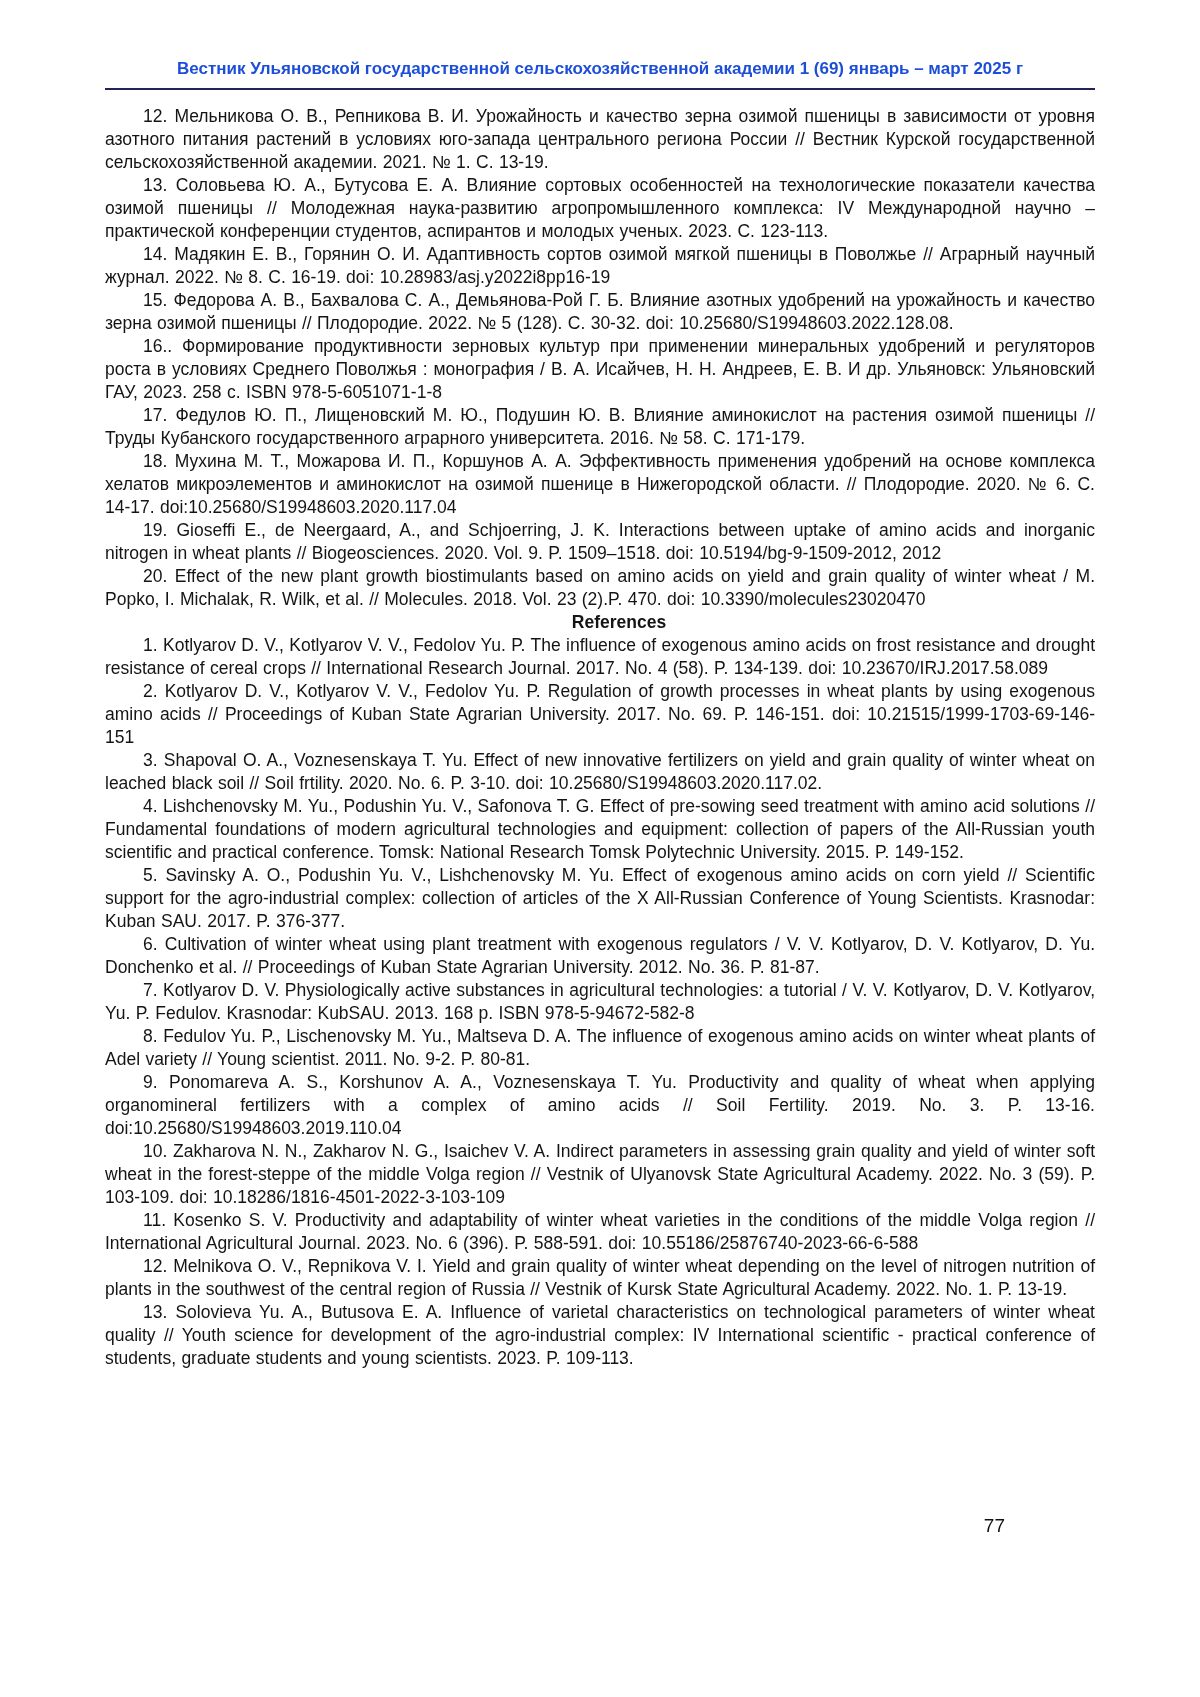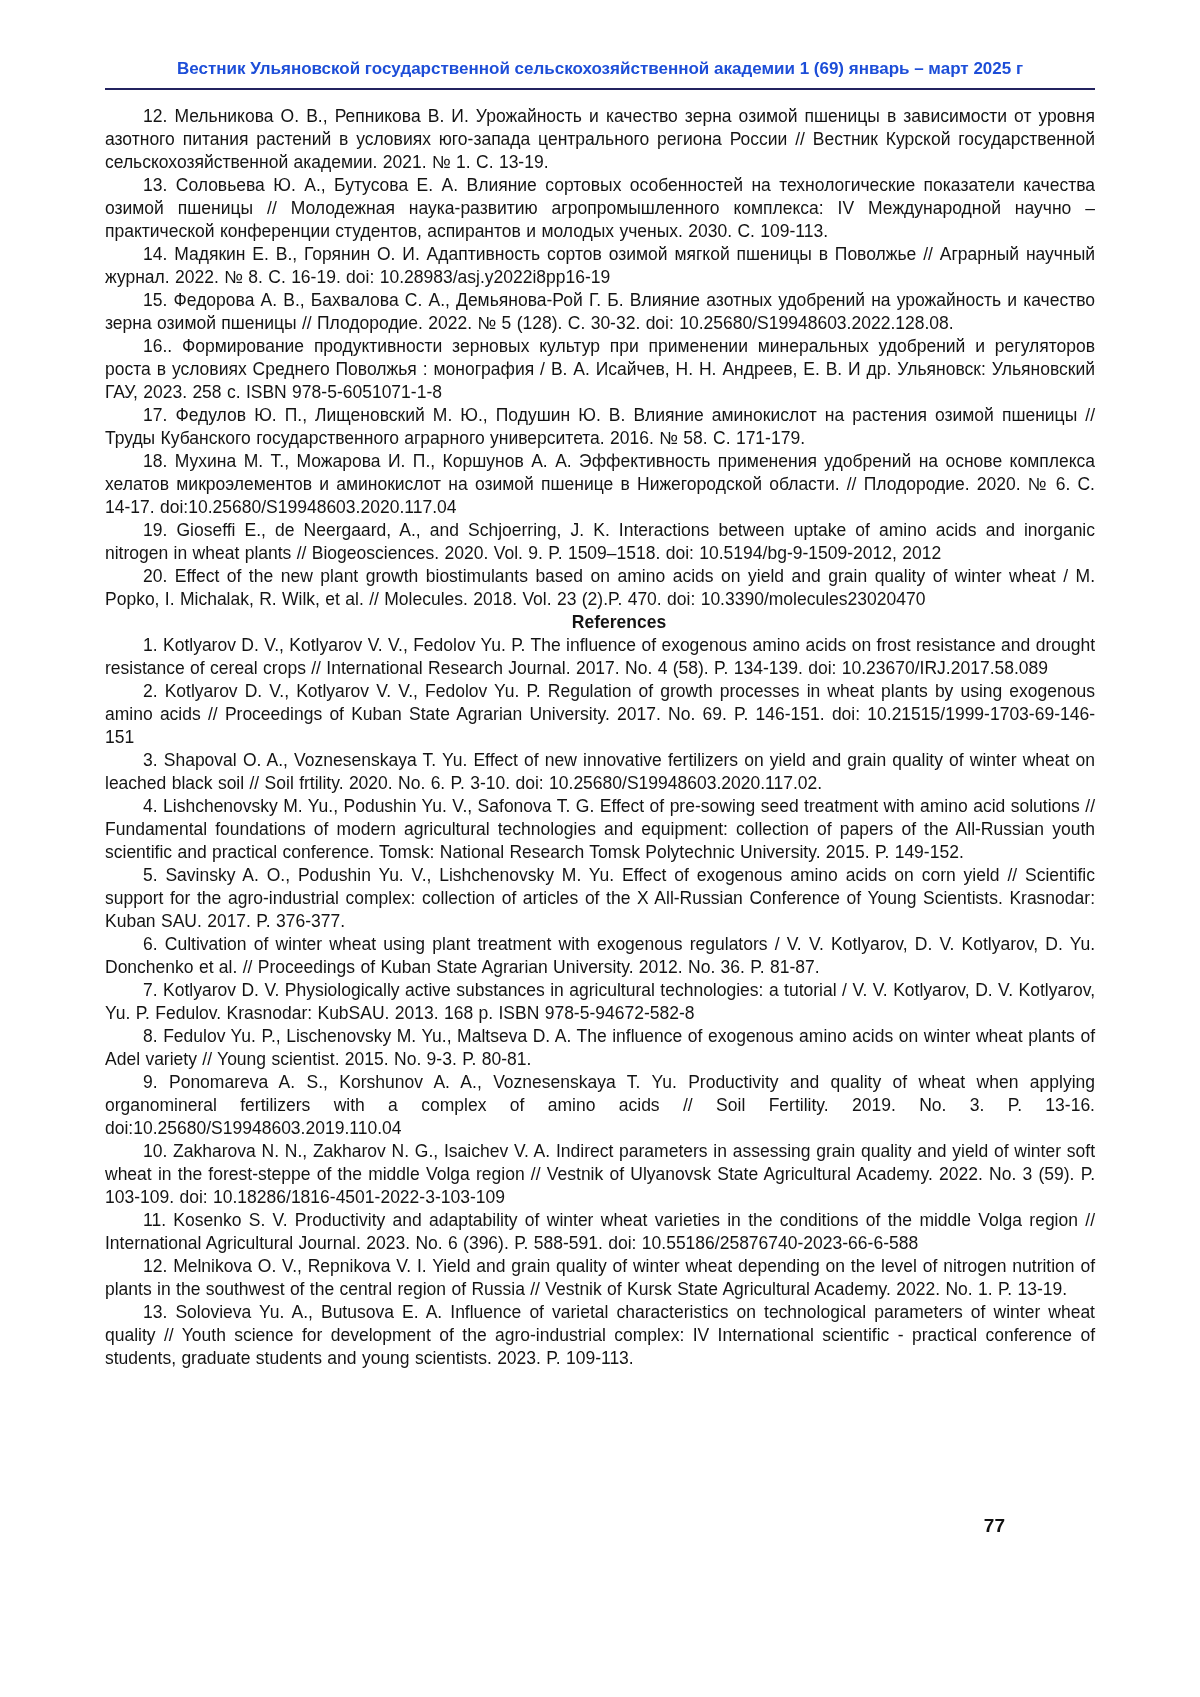--- a/index.html
+++ b/index.html
@@ -41,53 +41,53 @@
     word-spacing: 0.5px;
   }
   .content p.heading {
     font-weight: bold;
     text-align: center;
   }
   .page-number {
     position: absolute;
     right: 195px;
     bottom: 160px;
-    font-weight: bold;
+    font-weight: normal;
     font-size: 19px;
     color: #111111;
   }
 </style>
 </head>
 <body>
 
 <div class="page">
 
   <div class="header">Вестник Ульяновской государственной сельскохозяйственной академии 1 (69) январь – март 2025 г</div>
 
   <div class="header-rule" style="background: rgb(35, 35, 95);"></div>
 
   <div class="content">
       <p class="">12. Мельникова О. В., Репникова В. И. Урожайность и качество зерна озимой пшеницы в зависимости от уровня азотного питания растений в условиях юго-запада центрального региона России // Вестник Курской государственной сельскохозяйственной академии. 2021. № 1. С. 13-19.</p>
-      <p class="">13. Соловьева Ю. А., Бутусова Е. А. Влияние сортовых особенностей на технологические показатели качества озимой пшеницы // Молодежная наука-развитию агропромышленного комплекса: IV Международной научно – практической конференции студентов, аспирантов и молодых ученых. 2030. С. 109-113.</p>
+      <p class="">13. Соловьева Ю. А., Бутусова Е. А. Влияние сортовых особенностей на технологические показатели качества озимой пшеницы // Молодежная наука-развитию агропромышленного комплекса: IV Международной научно – практической конференции студентов, аспирантов и молодых ученых. 2023. С. 123-113.</p>
       <p class="">14. Мадякин Е. В., Горянин О. И. Адаптивность сортов озимой мягкой пшеницы в Поволжье // Аграрный научный журнал. 2022. № 8. С. 16-19. doi: 10.28983/asj.y2022i8pp16-19</p>
       <p class="">15. Федорова А. В., Бахвалова С. А., Демьянова-Рой Г. Б. Влияние азотных удобрений на урожайность и качество зерна озимой пшеницы // Плодородие. 2022. № 5 (128). С. 30-32. doi: 10.25680/S19948603.2022.128.08.</p>
       <p class="">16.. Формирование продуктивности зерновых культур при применении минеральных удобрений и регуляторов роста в условиях Среднего Поволжья : монография / В. А. Исайчев, Н. Н. Андреев, Е. В. И др. Ульяновск: Ульяновский ГАУ, 2023. 258 с. ISBN 978-5-6051071-1-8</p>
       <p class="">17. Федулов Ю. П., Лищеновский М. Ю., Подушин Ю. В. Влияние аминокислот на растения озимой пшеницы // Труды Кубанского государственного аграрного университета. 2016. № 58. С. 171-179.</p>
       <p class="">18. Мухина М. Т., Можарова И. П., Коршунов А. А. Эффективность применения удобрений на основе комплекса хелатов микроэлементов и аминокислот на озимой пшенице в Нижегородской области. // Плодородие. 2020. № 6. С. 14-17. doi:10.25680/S19948603.2020.117.04</p>
       <p class="">19. Gioseffi E., de Neergaard, A., and Schjoerring, J. K. Interactions between uptake of amino acids and inorganic nitrogen in wheat plants // Biogeosciences. 2020. Vol. 9. P. 1509–1518. doi: 10.5194/bg-9-1509-2012, 2012</p>
       <p class="">20. Effect of the new plant growth biostimulants based on amino acids on yield and grain quality of winter wheat / M. Popko, I. Michalak, R. Wilk, et al. // Molecules. 2018. Vol. 23 (2).P. 470. doi: 10.3390/molecules23020470</p>
       <p class="heading">References</p>
       <p class="">1. Kotlyarov D. V., Kotlyarov V. V., Fedolov Yu. P. The influence of exogenous amino acids on frost resistance and drought resistance of cereal crops // International Research Journal. 2017. No. 4 (58). P. 134-139. doi: 10.23670/IRJ.2017.58.089</p>
       <p class="">2. Kotlyarov D. V., Kotlyarov V. V., Fedolov Yu. P. Regulation of growth processes in wheat plants by using exogenous amino acids // Proceedings of Kuban State Agrarian University. 2017. No. 69. P. 146-151. doi: 10.21515/1999-1703-69-146-151</p>
       <p class="">3. Shapoval O. A., Voznesenskaya T. Yu. Effect of new innovative fertilizers on yield and grain quality of winter wheat on leached black soil // Soil frtility. 2020. No. 6. P. 3-10. doi: 10.25680/S19948603.2020.117.02.</p>
       <p class="">4. Lishchenovsky M. Yu., Podushin Yu. V., Safonova T. G. Effect of pre-sowing seed treatment with amino acid solutions // Fundamental foundations of modern agricultural technologies and equipment: collection of papers of the All-Russian youth scientific and practical conference. Tomsk: National Research Tomsk Polytechnic University. 2015. P. 149-152.</p>
       <p class="">5. Savinsky A. O., Podushin Yu. V., Lishchenovsky M. Yu. Effect of exogenous amino acids on corn yield // Scientific support for the agro-industrial complex: collection of articles of the X All-Russian Conference of Young Scientists. Krasnodar: Kuban SAU. 2017. P. 376-377.</p>
       <p class="">6. Cultivation of winter wheat using plant treatment with exogenous regulators / V. V. Kotlyarov, D. V. Kotlyarov, D. Yu. Donchenko et al. // Proceedings of Kuban State Agrarian University. 2012. No. 36. P. 81-87.</p>
       <p class="">7. Kotlyarov D. V. Physiologically active substances in agricultural technologies: a tutorial / V. V. Kotlyarov, D. V. Kotlyarov, Yu. P. Fedulov. Krasnodar: KubSAU. 2013. 168 p. ISBN 978-5-94672-582-8</p>
-      <p class="">8. Fedulov Yu. P., Lischenovsky M. Yu., Maltseva D. A. The influence of exogenous amino acids on winter wheat plants of Adel variety // Young scientist. 2015. No. 9-3. P. 80-81.</p>
+      <p class="">8. Fedulov Yu. P., Lischenovsky M. Yu., Maltseva D. A. The influence of exogenous amino acids on winter wheat plants of Adel variety // Young scientist. 2011. No. 9-2. P. 80-81.</p>
       <p class="">9. Ponomareva A. S., Korshunov A. A., Voznesenskaya T. Yu. Productivity and quality of wheat when applying organomineral fertilizers with a complex of amino acids // Soil Fertility. 2019. No. 3. P. 13-16. doi:10.25680/S19948603.2019.110.04</p>
       <p class="">10. Zakharova N. N., Zakharov N. G., Isaichev V. A. Indirect parameters in assessing grain quality and yield of winter soft wheat in the forest-steppe of the middle Volga region // Vestnik of Ulyanovsk State Agricultural Academy. 2022. No. 3 (59). P. 103-109. doi: 10.18286/1816-4501-2022-3-103-109</p>
       <p class="">11. Kosenko S. V. Productivity and adaptability of winter wheat varieties in the conditions of the middle Volga region // International Agricultural Journal. 2023. No. 6 (396). P. 588-591. doi: 10.55186/25876740-2023-66-6-588</p>
       <p class="">12. Melnikova O. V., Repnikova V. I. Yield and grain quality of winter wheat depending on the level of nitrogen nutrition of plants in the southwest of the central region of Russia // Vestnik of Kursk State Agricultural Academy. 2022. No. 1. P. 13-19.</p>
       <p class="">13. Solovieva Yu. A., Butusova E. A. Influence of varietal characteristics on technological parameters of winter wheat quality // Youth science for development of the agro-industrial complex: IV International scientific - practical conference of students, graduate students and young scientists. 2023. P. 109-113.</p>
     </div>
 
   <div class="page-number">77</div>
 
 </div>

